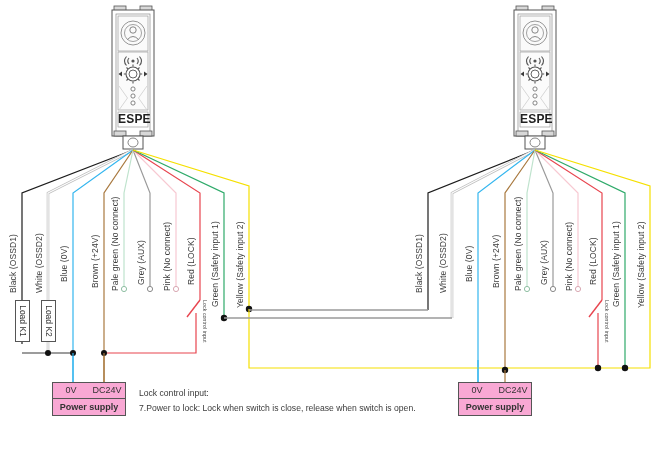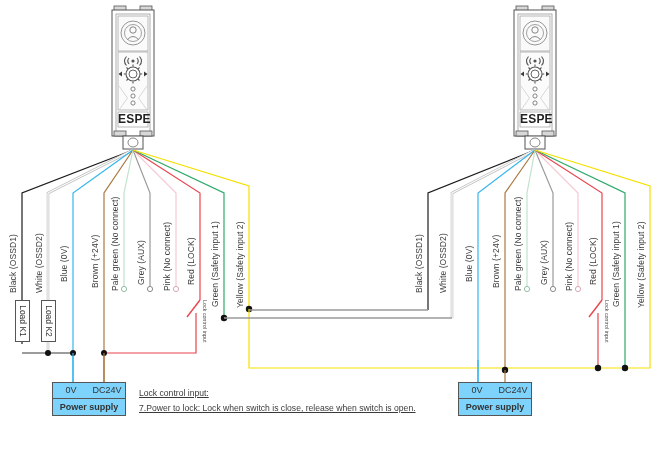--- a/index.html
+++ b/index.html
@@ -10,28 +10,28 @@
 
   .vlabel{position:absolute;white-space:nowrap;font-size:8.5px;color:#3d3d3d;
           transform-origin:left bottom;transform:rotate(-90deg);letter-spacing:.1px;}
   .lockctl{position:absolute;white-space:nowrap;font-size:5.2px;color:#4a4a4a;
            transform-origin:left top;transform:rotate(90deg);letter-spacing:.1px;}
   .loadbox{position:absolute;border:1px solid #555;background:#fff;
            width:13px;height:40px;}
   .loadbox span{position:absolute;left:0;top:0;width:40px;height:13px;
            line-height:13px;text-align:center;font-size:8.5px;color:#333;
            transform-origin:left top;transform:rotate(90deg) translate(0,-13px);}
-  .psu{position:absolute;border:1px solid #555;background:#7dd3fc;
+  .psu{position:absolute;border:1px solid #555;background:#f9a8d4;
        font-size:9px;color:#333;text-align:center;}
   .psu .row1{height:15px;line-height:15px;border-bottom:1px solid #555;
              display:flex;}
   .psu .row1 b{flex:1;font-weight:normal;}
   .psu .row2{height:16px;line-height:16px;font-weight:bold;}
   .notes{position:absolute;font-size:8.6px;color:#3a3a3a;line-height:15px;}
-  .notes div{white-space:nowrap;text-decoration:underline;}
+  .notes div{white-space:nowrap;}
   .espe{position:absolute;font-size:12px;font-weight:bold;color:#222;
         text-align:left;width:30px;letter-spacing:.2px;}
 </style>
 </head>
 <body>
 
 <div id="stage">
 
   <svg id="diagram" viewBox="0 0 659 450">
     <defs>

